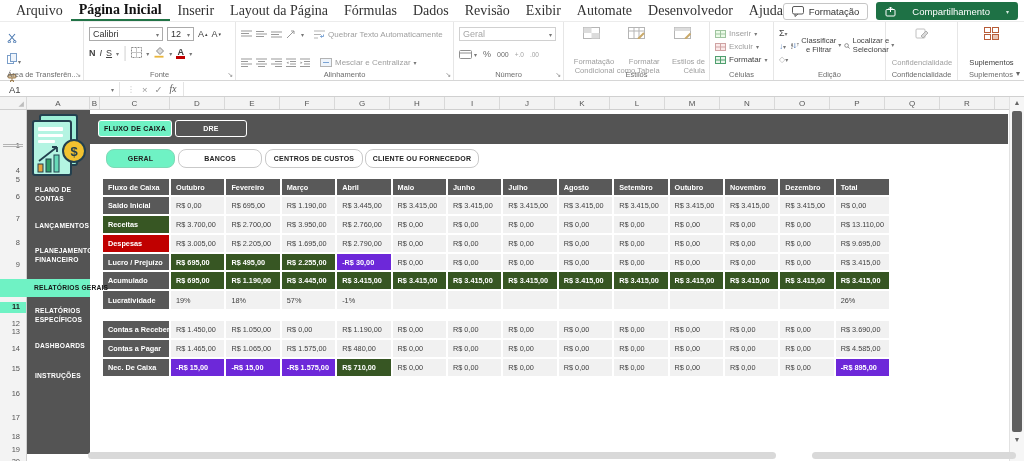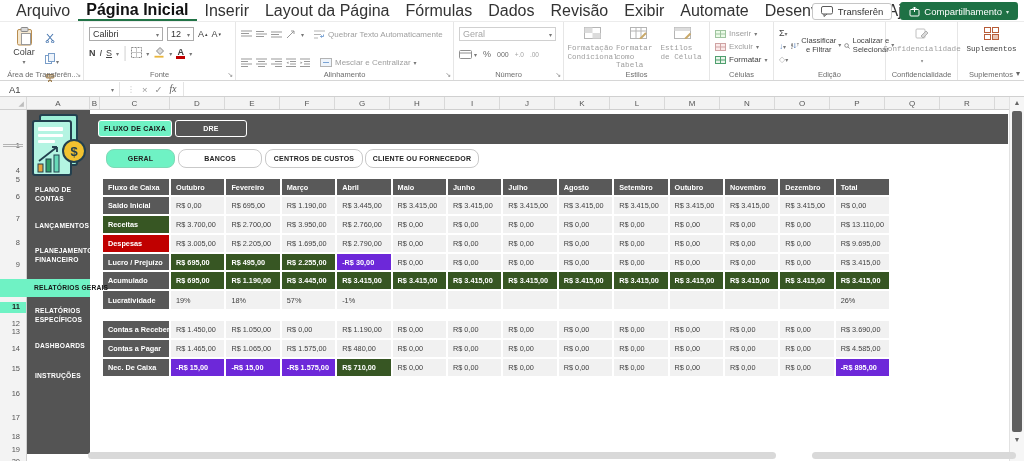--- a/index.html
+++ b/index.html
@@ -2,40 +2,40 @@
 <html><head>
 <meta charset="utf-8">
 <style>
   html,body{margin:0;padding:0;background:#e8e8e8;}
   .app{position:relative;width:1024px;height:461px;background:#fff;overflow:hidden;
        font-family:"Liberation Sans",sans-serif;-webkit-font-smoothing:antialiased;}
   .app *{box-sizing:border-box;}
 
   
   .menubar{position:absolute;top:0;left:0;right:0;height:22px;background:#fff;display:flex;align-items:stretch;padding-left:8px;border-bottom:1px solid #ececec;}
-  .mtab{font-size:16px;color:#333;padding:0 8px;display:flex;align-items:center;cursor:default;white-space:nowrap;}
+  .mtab{font-size:14px;color:#333;padding:0 8px;display:flex;align-items:center;cursor:default;white-space:nowrap;font-family:Liberation Serif, serif;}
   .mtab.active{font-weight:700;color:#111;border-bottom:2.5px solid #217346;}
   .menu-right{position:absolute;right:6px;top:2px;height:18px;display:flex;gap:8px;align-items:center;}
   .comments-btn{height:17px;border:1px solid #c6c6c6;border-radius:3px;background:#fff;font-size:9.5px;color:#333;display:flex;align-items:center;gap:5px;padding:0 8px;}
-  .share-btn{height:18px;background:#1e7145;border-radius:3px;color:#fff;font-size:9.5px;display:flex;align-items:center;gap:4px;padding:0 9px;}
+  .share-btn{height:18px;background:#1e7145;border-radius:3px;color:#fff;font-size:9.5px;display:flex;align-items:center;gap:16px;padding:0 9px;}
   .share-btn .dd{color:#d6eadf;}
 
   
   .ribbon{position:absolute;top:22px;left:0;right:0;height:59px;background:#fff;border-bottom:1px solid #d6d6d6;display:flex;padding:0 2px;}
   .rgroup{position:relative;height:100%;border-right:1px solid #e6e6e6;padding:4px 4px 12px 5px;flex:none;}
   .glabel{position:absolute;bottom:1px;left:0;right:0;text-align:center;font-size:7.5px;color:#6d6d6d;white-space:nowrap;overflow:hidden;}
   .launcher{position:absolute;bottom:1px;right:2px;font-size:7px;color:#8d8d8d;}
   .dd{font-size:6px;color:#777;}
   .rrow{display:flex;align-items:center;gap:4px;height:16px;}
   .combo{border:1px solid #ababab;background:#fff;height:14px;display:flex;align-items:center;justify-content:space-between;padding:0 3px;font-size:9px;color:#333;}
   .combo.disabled{border-color:#d0d0d0;color:#a6a6a6;}
   .mini{font-size:9px;color:#3f3f3f;display:flex;align-items:center;gap:1px;}
   .gray{color:#a3a3a3;}
   .paste{display:flex;flex-direction:column;align-items:center;width:34px;font-size:9px;color:#3f3f3f;gap:1px;padding-top:1px;}
-  .stylebtn{display:flex;flex-direction:column;align-items:center;width:47px;font-size:7.6px;color:#9e9e9e;text-align:left;line-height:1.12;gap:5px;font-family:Liberation Mono, monospace;}
+  .stylebtn{display:flex;flex-direction:column;align-items:center;width:47px;font-size:7.6px;color:#9e9e9e;text-align:right;line-height:1.12;gap:19px;}
   .twoline{display:flex;flex-direction:row;align-items:center;width:50px;font-size:7.6px;color:#3f3f3f;text-align:center;line-height:1.12;gap:1px;}
   .cellrow{display:flex;align-items:center;gap:3px;height:13px;font-size:8px;color:#9e9e9e;}
   .cellrow.enabled{color:#3f3f3f;}
   .ribbon-collapse{position:absolute;right:4px;bottom:2px;font-size:8px;color:#666;}
 
   
   .fbar{position:absolute;top:82px;left:0;right:0;height:15px;background:#fff;border-bottom:1px solid #d0d0d0;display:flex;align-items:center;font-size:9.5px;color:#444;}
   .namebox{width:120px;height:100%;display:flex;align-items:center;justify-content:space-between;padding:0 5px 0 9px;border-right:1px solid #e4e4e4;}
   .fbtns{display:flex;align-items:center;gap:7px;padding:0 7px;color:#9a9a9a;border-right:1px solid #e4e4e4;height:100%;}
   .fx{font-style:italic;font-family:"Liberation Serif",serif;color:#555;}
@@ -101,46 +101,37 @@
         <div class="mtab">Automate</div>
         <div class="mtab">Desenvolvedor</div>
         <div class="mtab">Ajuda</div>
       </div>
     <div class="menu-right">
       <div class="comments-btn">
         <svg width="12" height="11" viewBox="0 0 12 11">
             <rect x="0.5" y="0.5" width="11" height="7.5" rx="1.5" fill="none" stroke="#5a5a5a"></rect>
             <path d="M3 8 v2.5 L6 8" fill="none" stroke="#5a5a5a"></path>
           </svg>
-        <span>Transferên</span>
+        <span>Formatação</span>
       </div>
       <div class="share-btn">
         <svg width="11" height="11" viewBox="0 0 11 11">
             <rect x="1" y="3.5" width="9" height="6.5" rx="1" fill="none" stroke="#fff"></rect>
             <path d="M5.5 6 V1 M5.5 1 l-2 2 M5.5 1 l2 2" stroke="#fff" fill="none"></path>
           </svg>
         <span>Compartilhamento</span>
         <span class="dd">▾</span>
       </div>
     </div>
   </div>
 
   <div class="ribbon">
 
     <div class="rgroup" style="width:82px">
       <div style="display:flex;gap:4px">
-        <div class="paste">
-          <svg width="17" height="19" viewBox="0 0 17 19">
-              <rect x="1.5" y="2.5" width="14" height="15.5" rx="1.5" fill="#f5e8d0" stroke="#b98d4f"></rect>
-              <rect x="5" y="0.5" width="7" height="4" rx="1" fill="#d9d9d9" stroke="#8a8a8a"></rect>
-              <rect x="5.5" y="6.5" width="9" height="11" fill="#fff" stroke="#9a9a9a"></rect>
-            </svg>
-          <span>Colar</span>
-          <span class="dd">▾</span>
-        </div>
         <div style="display:flex;flex-direction:column;gap:3px;padding-top:3px">
           <span><svg width="10" height="10" viewBox="0 0 10 10">
                 <path d="M2 1 L8 8 M8 1 L2 8" stroke="#4a78b0" stroke-width="1.1" fill="none"></path>
                 <circle cx="2.3" cy="8.7" r="1.2" fill="none" stroke="#4a78b0"></circle>
                 <circle cx="7.7" cy="8.7" r="1.2" fill="none" stroke="#4a78b0"></circle>
               </svg></span>
           <span><svg width="11" height="11" viewBox="0 0 11 11">
                 <rect x="0.5" y="2.5" width="6" height="8" fill="#fff" stroke="#7a9ec9"></rect>
                 <rect x="3.5" y="0.5" width="6" height="8" fill="#eef4fb" stroke="#7a9ec9"></rect>
               </svg><span class="dd">▾</span></span>

